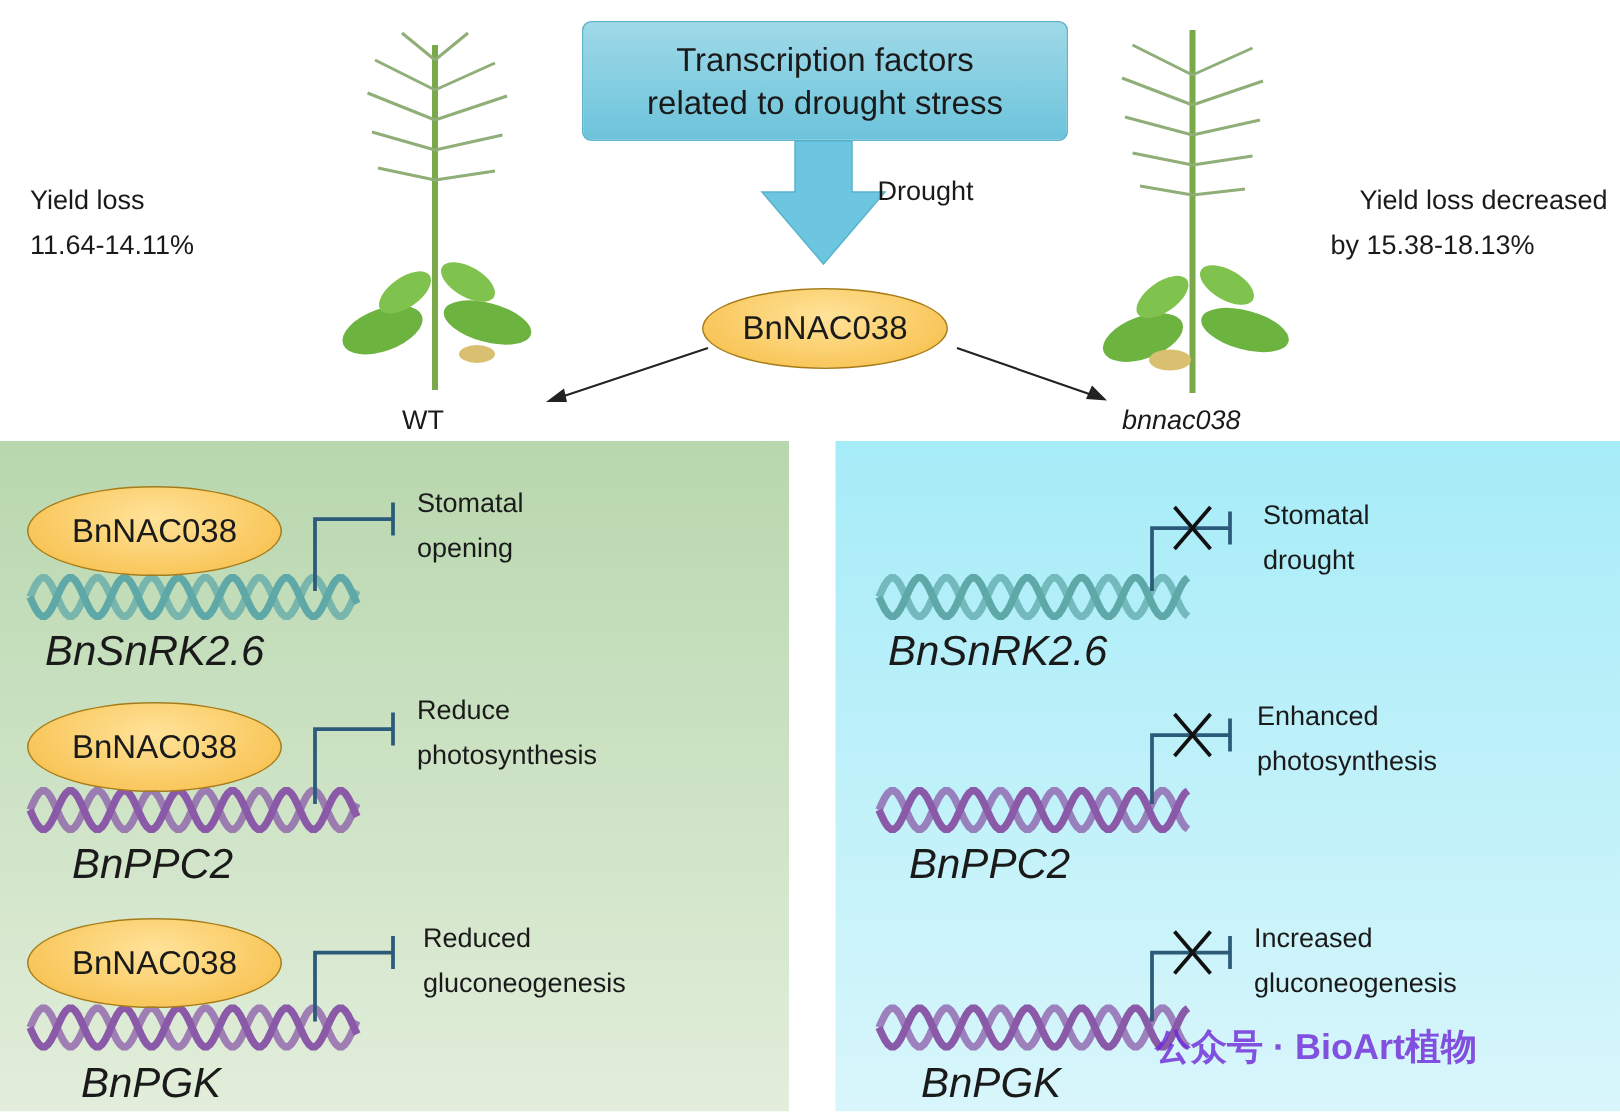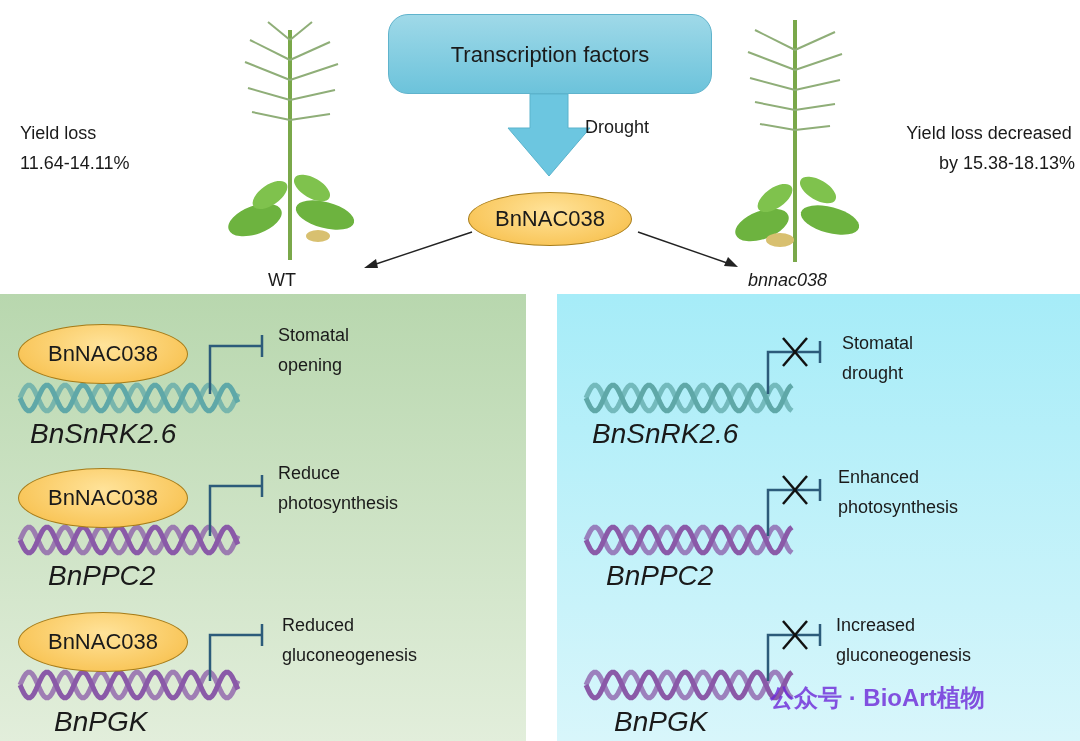--- a/index.html
+++ b/index.html
@@ -1,35 +1,36 @@
 <!DOCTYPE html>
 <html><head>
 <meta charset="utf-8">
 <style>
   html, body { margin:0; padding:0; }
   body { width:1080px; height:741px; background:#ffffff; position:relative; overflow:hidden;
          font-family:"Liberation Sans", sans-serif; color:#1a1a1a; }
   .abs { position:absolute; }
   .txt { font-size:18px; line-height:30px; white-space:nowrap; }
   .gene { font-style:italic; font-size:28px; }
-  .tf-box { left:388px; top:14px; width:322px; height:78px; border-radius:20px;
+  .tf-box { left:388px; top:14px; width:322px; height:78px; border-radius:6px;
     background:linear-gradient(180deg,#9fd9e8 0%,#6cc3db 100%); border:1.5px solid #5fb3cc;
     display:flex; flex-direction:column; align-items:center; justify-content:center; font-size:22px; line-height:29px; }
   .oval { background:radial-gradient(ellipse at 50% 35%, #ffe39a 0%, #f9c75c 70%, #eeb23d 100%);
     border:1.6px solid #a77c18; border-radius:50%; display:flex; align-items:center; justify-content:center;
     font-size:22px; }
   .panel-left { left:0; top:294px; width:526px; height:447px; background:linear-gradient(180deg,#b8d7ae 0%,#e2eedb 100%); }
   .panel-right { left:557px; top:294px; width:523px; height:447px; background:linear-gradient(180deg,#a6ecf8 0%,#d8f6fb 100%); }
   .watermark { left:770px; top:682px; font-size:24px; color:#6d28d9; font-weight:bold; opacity:.8;text-align:center; }
 </style>
 </head>
 <body>
 
 <div class="abs tf-box">
   <div>Transcription factors</div>
+  <div>related to drought stress</div>
 </div>
 
 <svg class="abs" style="left:0;top:0" width="1080" height="300">
 
   <polygon points="530,94 568,94 568,128 590,128 549,176 508,128 530,128" fill="#6cc6e0" stroke="#5ab3cc" stroke-width="1"></polygon>
 
   <line x1="472" y1="232" x2="370" y2="266" stroke="#222" stroke-width="1.4"></line>
   <polygon points="364,268 376,259 378,268" fill="#222"></polygon>
   <line x1="638" y1="232" x2="730" y2="264" stroke="#222" stroke-width="1.4"></line>
   <polygon points="738,267 724,266 728,257" fill="#222"></polygon>
@@ -78,21 +79,21 @@
 </svg>
 
 <div class="abs txt" style="left:585px;top:112px">Drought</div>
 <div class="abs oval" style="left:468px;top:192px;width:162px;height:52px">BnNAC038</div>
 
 <div class="abs txt" style="left:20px;top:118px">Yield loss</div>
 <div class="abs txt" style="left:20px;top:148px">11.64-14.11%</div>
 <div class="abs txt" style="left:268px;top:265px">WT</div>
 
 <div class="abs txt" style="left:869px;top:118px;text-align:center;width:240px">Yield loss decreased</div>
-<div class="abs txt" style="left:835px;top:148px;text-align:right;width:240px">by 15.38-18.13%</div>
+<div class="abs txt" style="left:835px;top:148px;text-align:center;width:240px">by 15.38-18.13%</div>
 <div class="abs txt" style="left:748px;top:265px;font-style:italic">bnnac038</div>
 
 <div class="abs panel-left"></div>
 <div class="abs panel-right"></div>
 
 <svg class="abs" id="dna-layer" style="left:0;top:0" width="1080" height="741">
     <path d="M20 398.0 L22 402.4 L24 406.4 L26 409.3 L28 410.8 L30 410.8 L32 409.3 L34 406.4 L36 402.4 L38 398.0 L40 393.6 L42 389.6 L44 386.7 L46 385.2 L48 385.2 L50 386.7 L52 389.6 L54 393.6 L56 398.0 L58 402.4 L60 406.4 L62 409.3 L64 410.8 L66 410.8 L68 409.3 L70 406.4 L72 402.4 L74 398.0 L76 393.6 L78 389.6 L80 386.7 L82 385.2 L84 385.2 L86 386.7 L88 389.6 L90 393.6 L92 398.0 L94 402.4 L96 406.4 L98 409.3 L100 410.8 L102 410.8 L104 409.3 L106 406.4 L108 402.4 L110 398.0 L112 393.6 L114 389.6 L116 386.7 L118 385.2 L120 385.2 L122 386.7 L124 389.6 L126 393.6 L128 398.0 L130 402.4 L132 406.4 L134 409.3 L136 410.8 L138 410.8 L140 409.3 L142 406.4 L144 402.4 L146 398.0 L148 393.6 L150 389.6 L152 386.7 L154 385.2 L156 385.2 L158 386.7 L160 389.6 L162 393.6 L164 398.0 L166 402.4 L168 406.4 L170 409.3 L172 410.8 L174 410.8 L176 409.3 L178 406.4 L180 402.4 L182 398.0 L184 393.6 L186 389.6 L188 386.7 L190 385.2 L192 385.2 L194 386.7 L196 389.6 L198 393.6 L200 398.0 L202 402.4 L204 406.4 L206 409.3 L208 410.8 L210 410.8 L212 409.3 L214 406.4 L216 402.4 L218 398.0 L220 393.6 L222 389.6 L224 386.7 L226 385.2 L228 385.2 L230 386.7 L232 389.6 L234 393.6 L236 398.0 L238 402.4 " stroke="#5fa8a8" stroke-width="5" fill="none"></path>
     <path d="M20 398.0 L22 393.6 L24 389.6 L26 386.7 L28 385.2 L30 385.2 L32 386.7 L34 389.6 L36 393.6 L38 398.0 L40 402.4 L42 406.4 L44 409.3 L46 410.8 L48 410.8 L50 409.3 L52 406.4 L54 402.4 L56 398.0 L58 393.6 L60 389.6 L62 386.7 L64 385.2 L66 385.2 L68 386.7 L70 389.6 L72 393.6 L74 398.0 L76 402.4 L78 406.4 L80 409.3 L82 410.8 L84 410.8 L86 409.3 L88 406.4 L90 402.4 L92 398.0 L94 393.6 L96 389.6 L98 386.7 L100 385.2 L102 385.2 L104 386.7 L106 389.6 L108 393.6 L110 398.0 L112 402.4 L114 406.4 L116 409.3 L118 410.8 L120 410.8 L122 409.3 L124 406.4 L126 402.4 L128 398.0 L130 393.6 L132 389.6 L134 386.7 L136 385.2 L138 385.2 L140 386.7 L142 389.6 L144 393.6 L146 398.0 L148 402.4 L150 406.4 L152 409.3 L154 410.8 L156 410.8 L158 409.3 L160 406.4 L162 402.4 L164 398.0 L166 393.6 L168 389.6 L170 386.7 L172 385.2 L174 385.2 L176 386.7 L178 389.6 L180 393.6 L182 398.0 L184 402.4 L186 406.4 L188 409.3 L190 410.8 L192 410.8 L194 409.3 L196 406.4 L198 402.4 L200 398.0 L202 393.6 L204 389.6 L206 386.7 L208 385.2 L210 385.2 L212 386.7 L214 389.6 L216 393.6 L218 398.0 L220 402.4 L222 406.4 L224 409.3 L226 410.8 L228 410.8 L230 409.3 L232 406.4 L234 402.4 L236 398.0 L238 393.6 " stroke="#5fa8a8" stroke-width="5" fill="none" opacity="0.75"></path>
     <path d="M210 394 L210 346 L262 346" stroke="#2c5b7a" stroke-width="2.5" fill="none"></path>
     <line x1="262" y1="335" x2="262" y2="357" stroke="#2c5b7a" stroke-width="2.5"></line>

